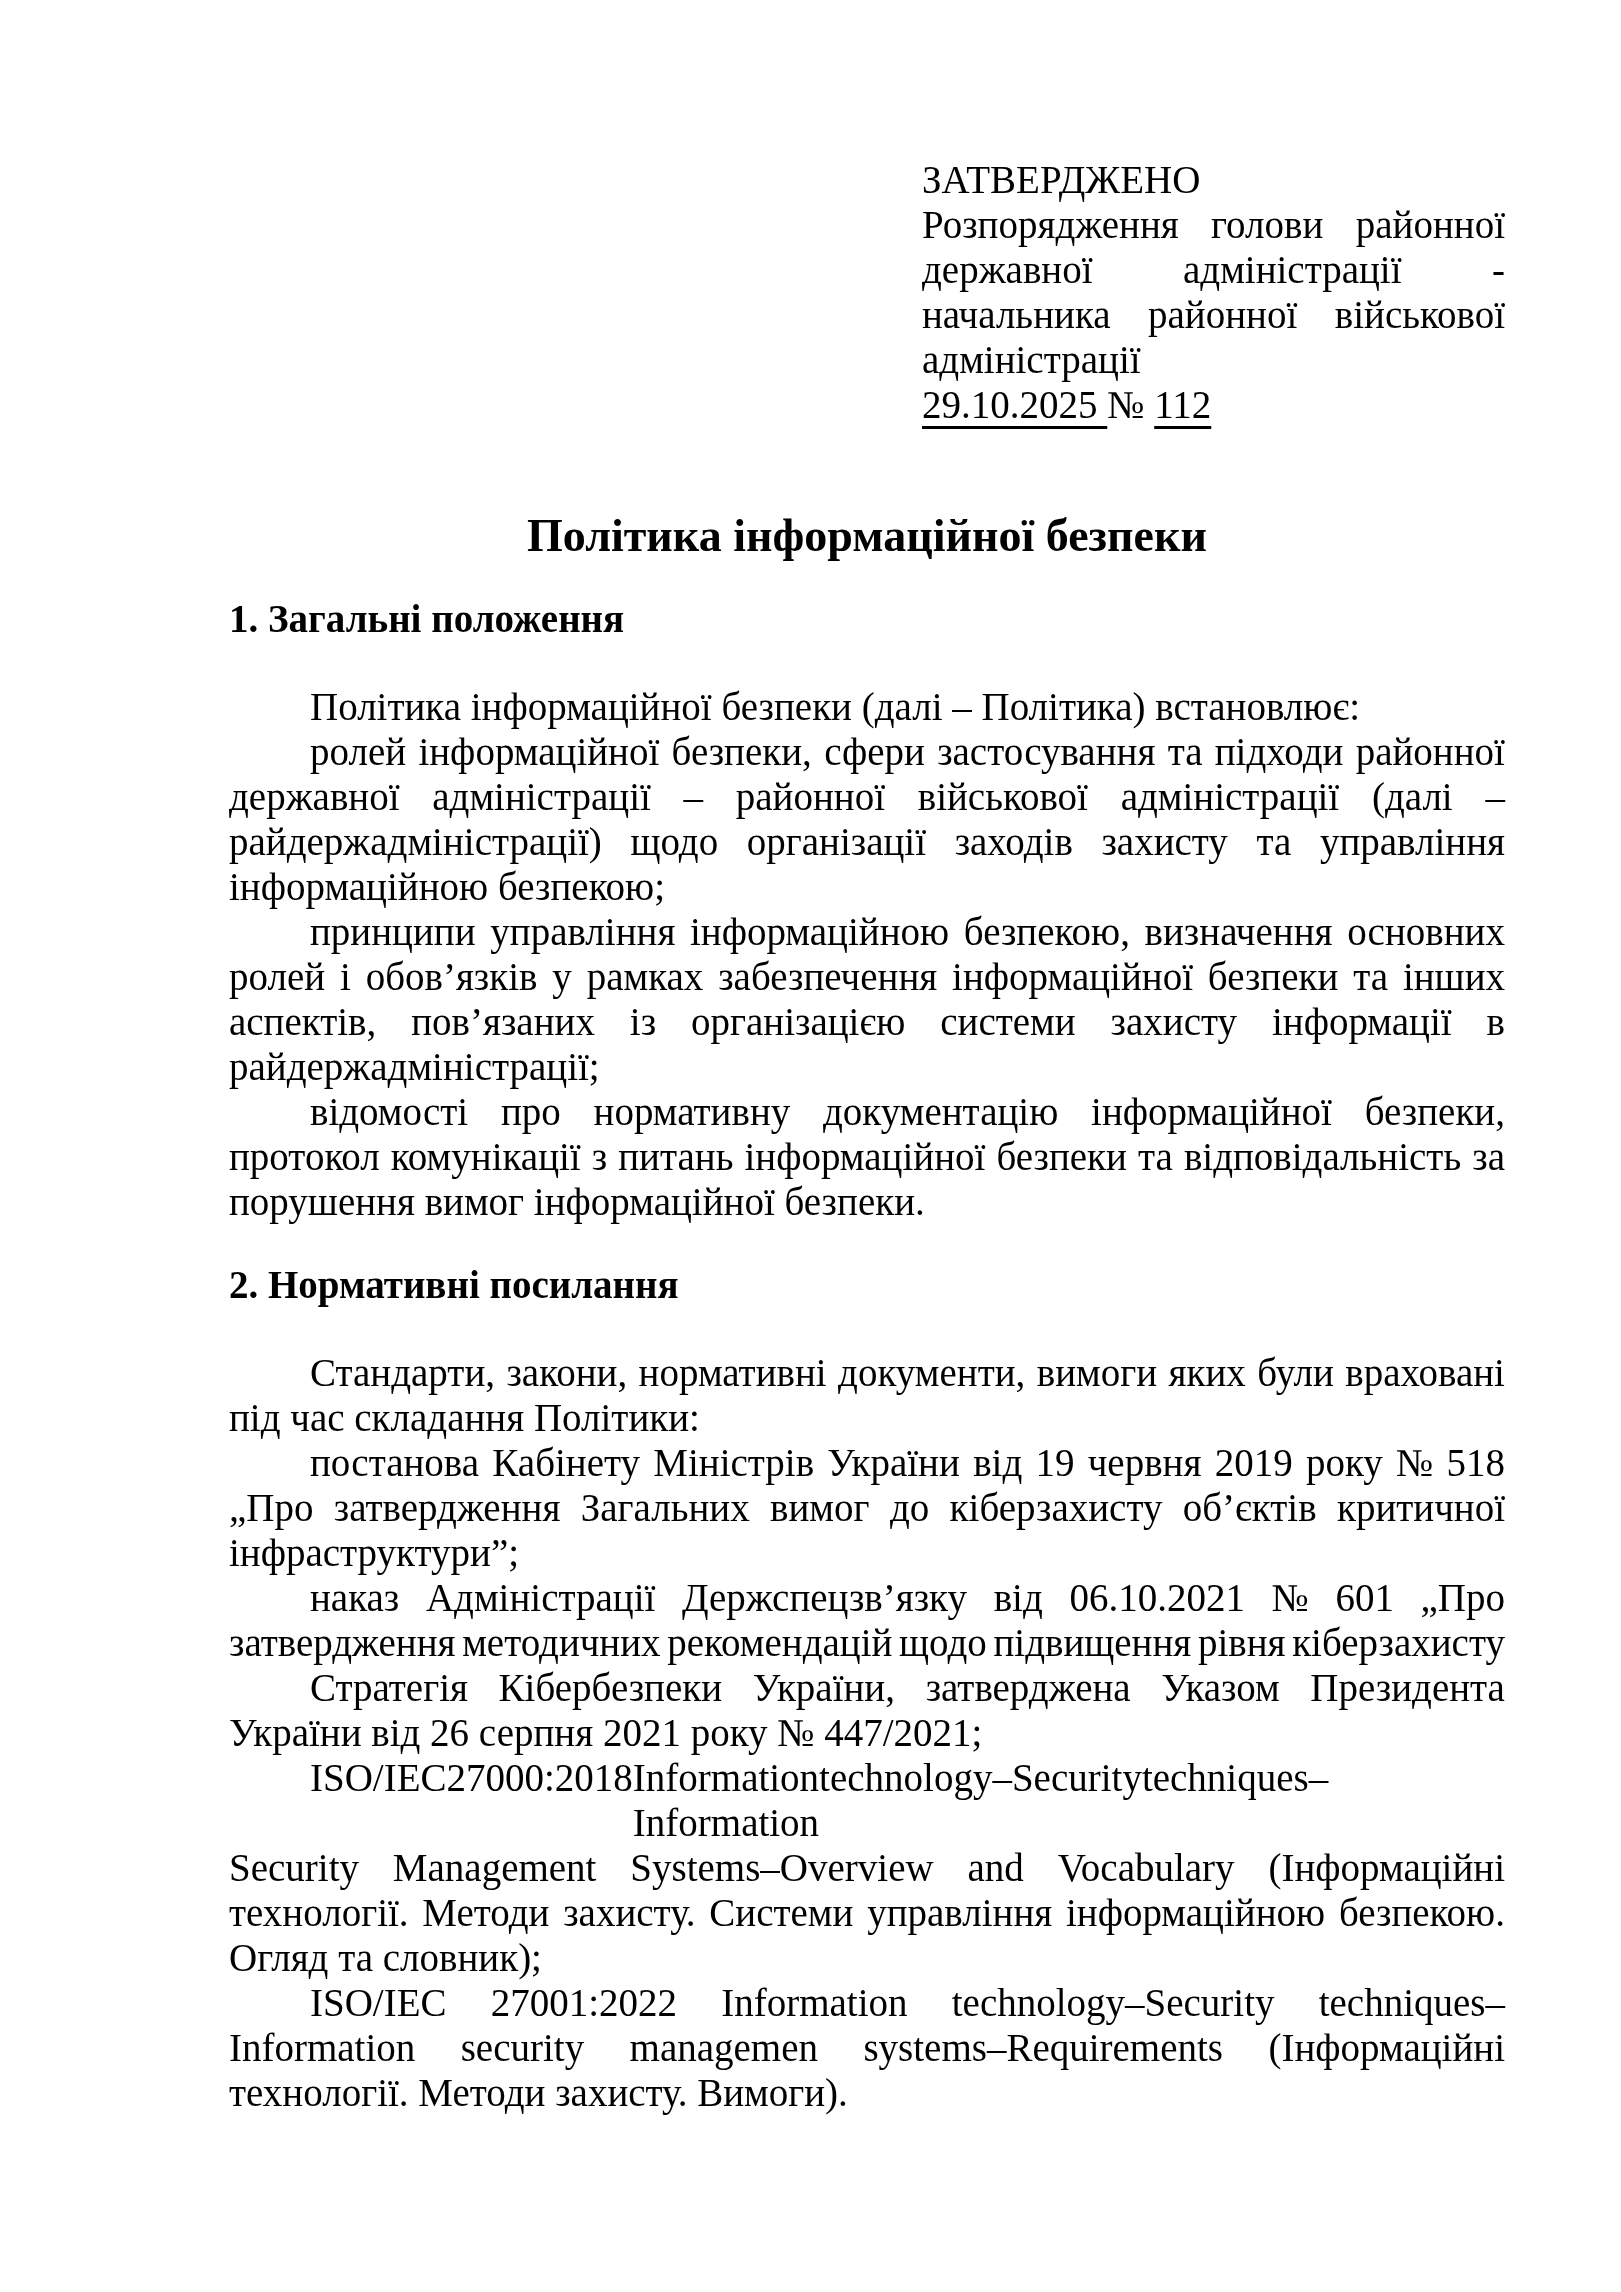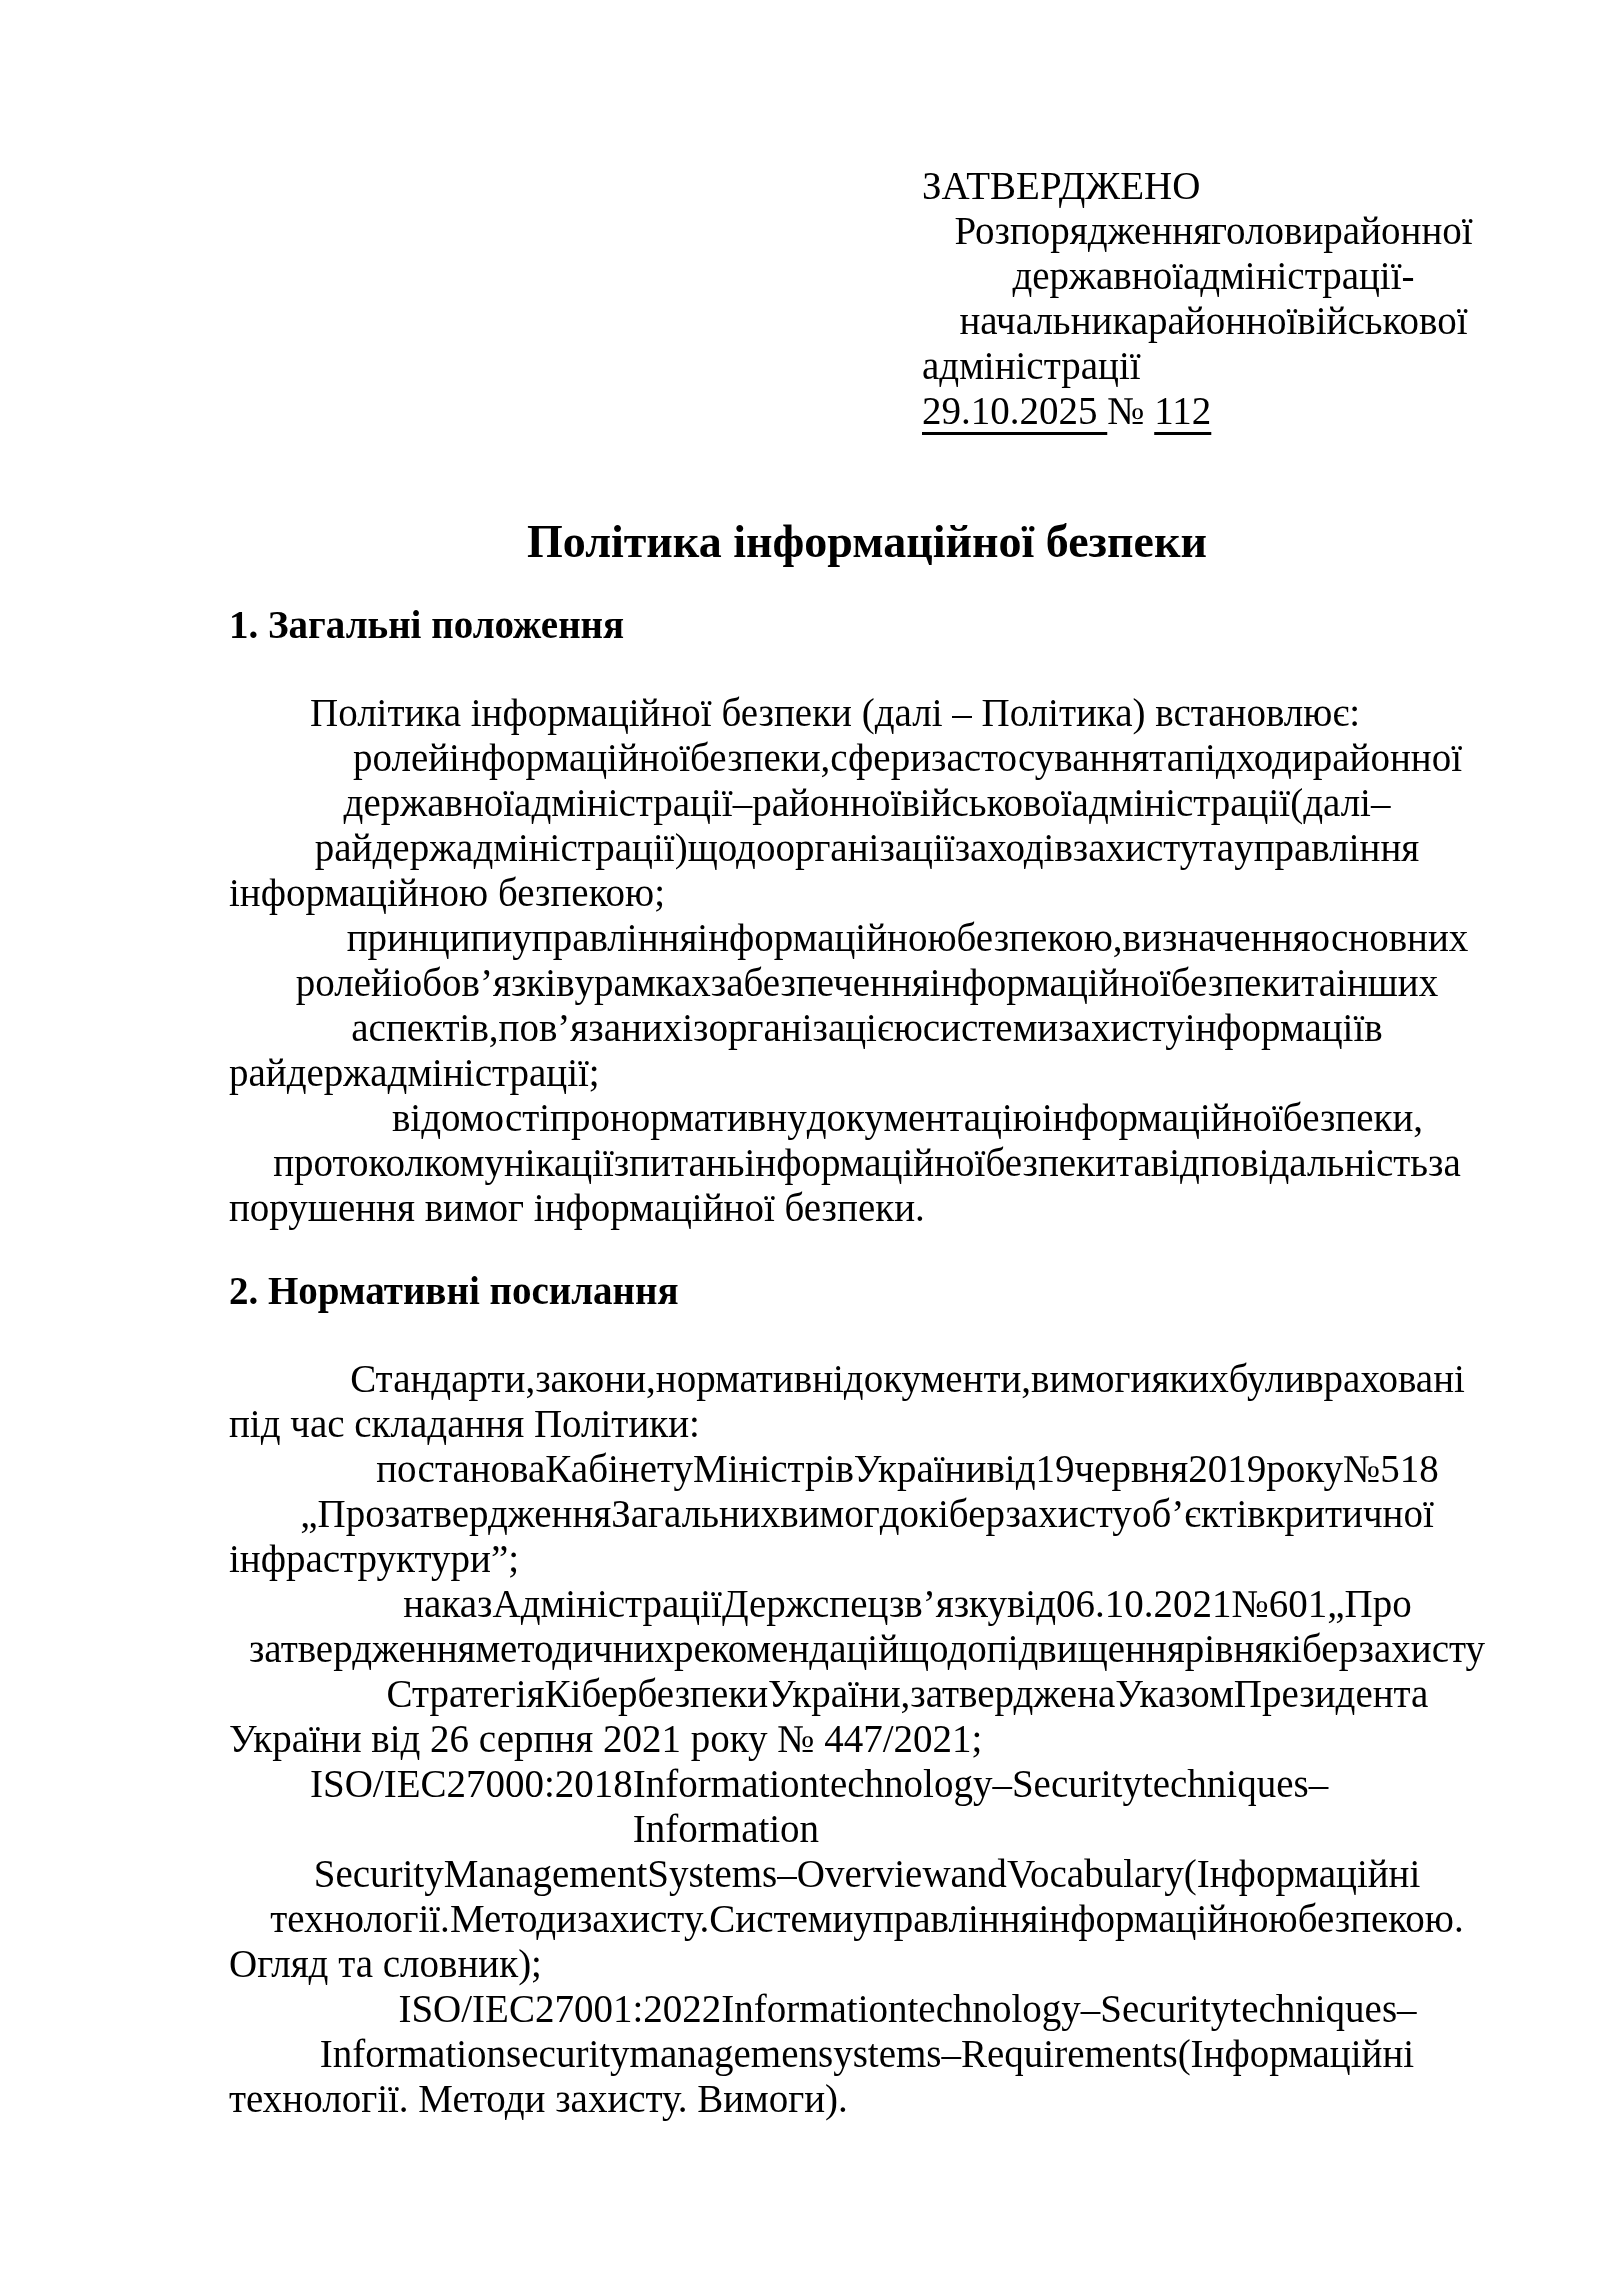--- a/index.html
+++ b/index.html
@@ -19,25 +19,25 @@
     top: 157px;
     width: 1276px;
   }
   .line {
     font-size: 39px;
     line-height: 45px;
     white-space: nowrap;
   }
   .line.spread {
     display: flex;
-    justify-content: center;
+    justify-content: space-between;
     white-space: normal;
   }
   .line.indent { padding-left: 81px; }
-  .approval { margin-left: 693px; margin-top: 6px; }
+  .approval { margin-left: 693px; }
   .doc-title {
     margin-top: 86px;
     font-size: 46px;
     line-height: 45px;
     font-weight: bold;
     text-align: center;
   }
   .sec-heading {
     margin: 38px 0 43px 0;
     font-size: 39px;

